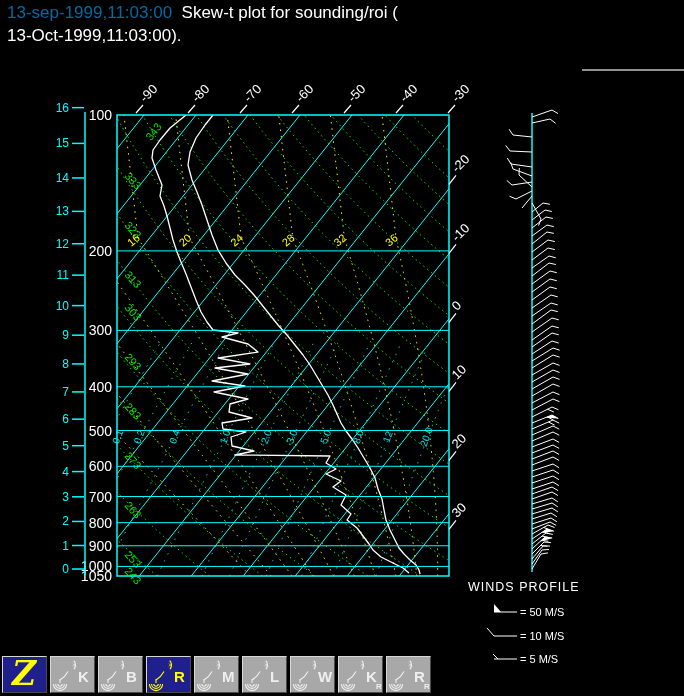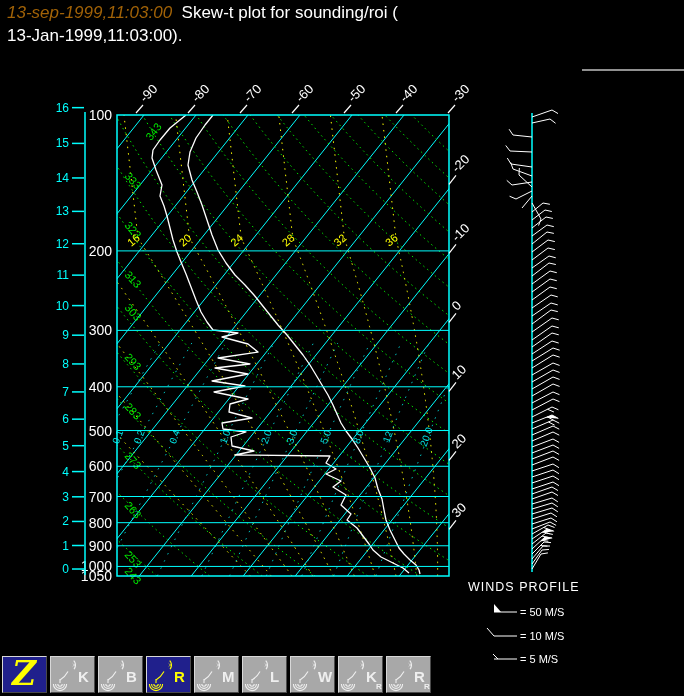--- a/index.html
+++ b/index.html
@@ -1,35 +1,35 @@
 <!DOCTYPE html>
 <html><head>
 <meta charset="utf-8">
 <style>
   html,body{margin:0;padding:0;background:#000;}
   body{position:relative;width:684px;height:696px;overflow:hidden;
        font-family:"Liberation Sans",sans-serif;}
   #title{position:absolute;left:7px;top:1px;font-size:17px;line-height:23px;
          color:#fff;white-space:pre-wrap;}
-  #title .ts{color:#a16207;font-style:italic;}
+  #title .ts{color:#0369a1;}
   #chart-svg{position:absolute;left:0;top:0;}
   #toolbar{position:absolute;left:2px;top:656px;height:39px;display:flex;}
   .tb-btn{width:45px;height:37px;margin-right:3px;background:#a8a8a8;
           border:1px solid #888;border-top-color:#d8d8d8;border-left-color:#d8d8d8;
           border-right-color:#4a4a4a;border-bottom-color:#4a4a4a;
           position:relative;box-sizing:border-box;cursor:pointer;}
   .tb-btn.active{background:#20208c;}
   .tb-btn svg{position:absolute;left:0;top:0;}
   .z-glyph{position:absolute;left:9px;top:-3px;color:#ffff00;
            font-family:"DejaVu Serif",serif;font-style:italic;font-size:33px;font-weight:bold;}
 </style>
 </head>
 <body>
 
-<div id="title"><span class="ts">13-sep-1999,11:03:00</span><span>  Skew-t plot for sounding/roi (</span><br><span>13-Jan-1999,11:03:00).</span></div>
+<div id="title"><span class="ts">13-sep-1999,11:03:00</span><span>  Skew-t plot for sounding/roi (</span><br><span>13-Oct-1999,11:03:00).</span></div>
 
 <svg id="chart-svg" width="684" height="696">
     <defs>
       <clipPath id="plotclip">
         <rect x="117" y="115" width="332" height="461"></rect>
       </clipPath>
     </defs>
     <g>
       <line x1="582" y1="70" x2="684" y2="70" stroke="#909090" stroke-width="2"></line>
     </g>

